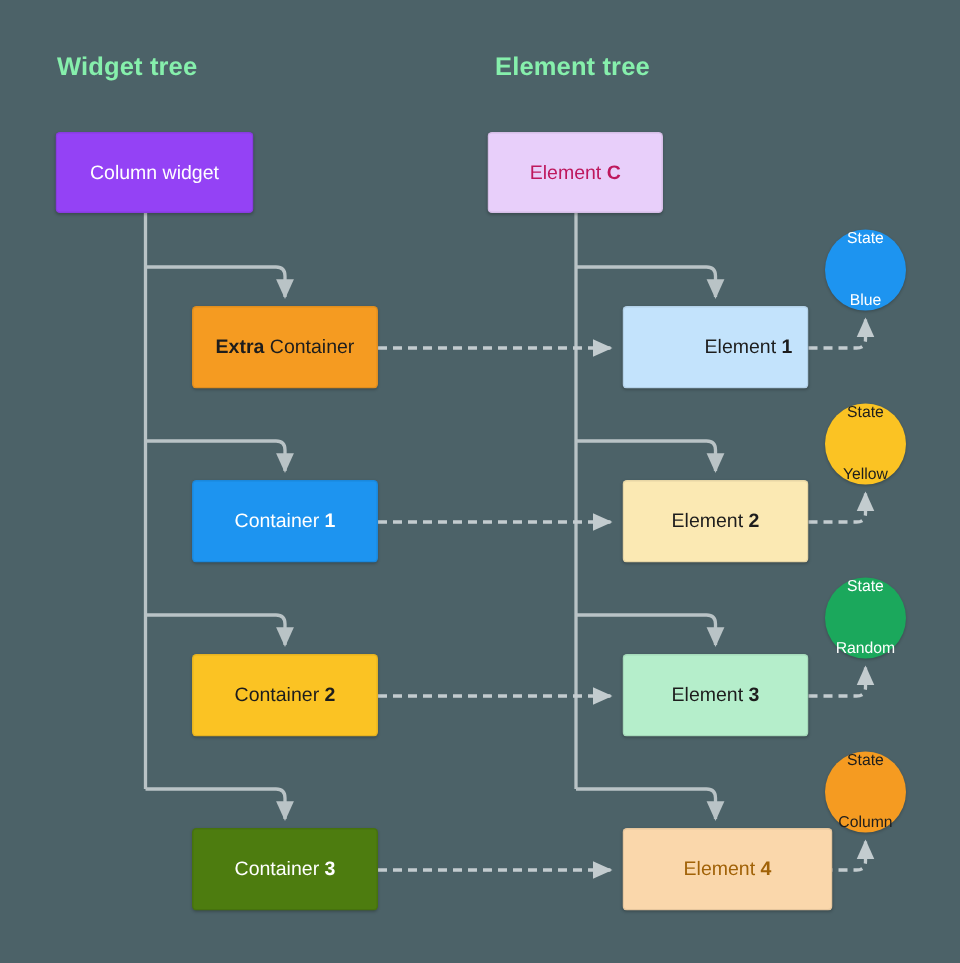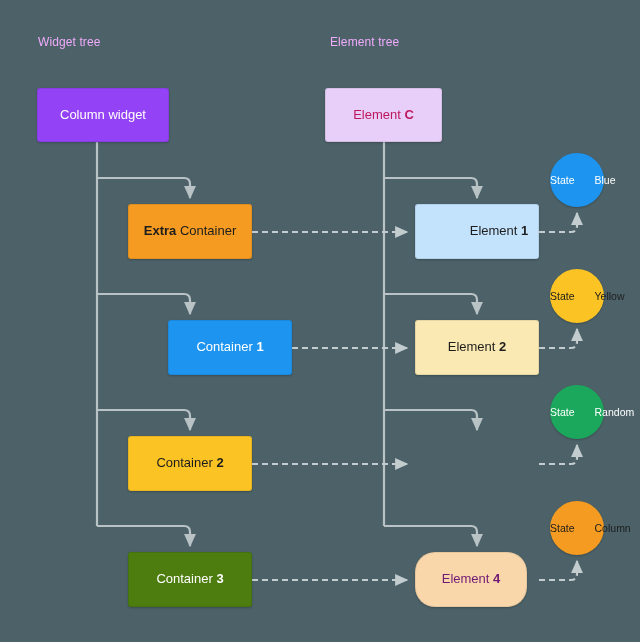--- a/index.html
+++ b/index.html
@@ -23,23 +23,23 @@
   svg.wires {
     position: absolute;
     left: 0;
     top: 0;
     width: 640px;
     height: 642px;
     pointer-events: none;
   }
   .col-title {
     position: absolute;
-    font-size: 12px;
-    font-weight: normal;
-    color: #f0abfc;
+    font-size: 17px;
+    font-weight: bold;
+    color: #86efac;
     letter-spacing: 0.1px;
     white-space: nowrap;
   }
   #title-widget-tree { left: 38px; top: 35px; }
   #title-element-tree { left: 330px; top: 35px; }
 
   .node {
     position: absolute;
     border-radius: 3px;
     display: flex;
@@ -53,28 +53,27 @@
     line-height: 1.25;
   }
   .node .lbl { pointer-events: none; }
   .node .lbl b { font-weight: bold; }
 
   .circle {
     position: absolute;
     border-radius: 50%;
     display: flex;
     align-items: center;
-    justify-content: flex-start;
-    flex-direction: row;
+    justify-content: space-between;
+    flex-direction: column;
     font-size: 10.5px;
     box-sizing: border-box;
     box-shadow: 0 1px 2px rgba(0,0,0,0.22);
     text-align: center;
     line-height: 1.22;
-    gap: 20px;
   }
   .circle .l1, .circle .l2 { display: block; }
 </style>
 </head>
 <body style="background: rgb(76, 98, 104);">
 
 <div id="diagram-canvas">
 
   <svg class="wires" viewBox="0 0 640 642">
     <defs>
@@ -116,40 +115,43 @@
 
   <div class="col-title" id="title-widget-tree">Widget tree</div>
   <div class="col-title" id="title-element-tree">Element tree</div>
 
   <div class="node" style="left: 37px; top: 88px; width: 132px; height: 54px; background: rgb(148, 66, 245); color: rgb(255, 255, 255);">
     <span class="lbl">Column widget<b></b></span>
   </div>
   <div class="node" style="left: 128px; top: 204px; width: 124px; height: 55px; background: rgb(245, 155, 33); color: rgb(29, 29, 29);">
     <span class="lbl"><b>Extra</b> Container</span>
   </div>
-  <div class="node" style="left: 128px; top: 320px; width: 124px; height: 55px; background: rgb(29, 148, 240); color: rgb(255, 255, 255); margin-left: 40px;">
+  <div class="node" style="left: 128px; top: 320px; width: 124px; height: 55px; background: rgb(29, 148, 240); color: rgb(255, 255, 255);">
     <span class="lbl">Container <b>1</b></span>
   </div>
   <div class="node" style="left: 128px; top: 436px; width: 124px; height: 55px; background: rgb(251, 195, 35); color: rgb(29, 29, 29); text-align: center;">
     <span class="lbl">Container <b>2</b></span>
   </div>
   <div class="node" style="left: 128px; top: 552px; width: 124px; height: 55px; background: #4d7c0f; color: rgb(255, 255, 255);">
     <span class="lbl">Container <b>3</b></span>
   </div>
 
   <div class="node" style="left: 325px; top: 88px; width: 117px; height: 54px; background: rgb(232, 207, 250); color: #be185d;">
     <span class="lbl">Element <b>C</b></span>
   </div>
   <div class="node" style="left: 415px; top: 204px; width: 124px; height: 55px; background: rgb(195, 227, 252); color: rgb(29, 29, 29); padding-left: 44px;">
     <span class="lbl">Element <b>1</b></span>
   </div>
   <div class="node" style="left: 415px; top: 320px; width: 124px; height: 55px; background: rgb(251, 233, 179); color: rgb(29, 29, 29);">
     <span class="lbl">Element <b>2</b></span>
   </div>
-  <div class="node" style="left: 415px; top: 552px; width: 112px; height: 55px; background: rgb(250, 215, 171); color: #701a75; border-radius: 20px;">
+  <div class="node" style="left: 415px; top: 436px; width: 124px; height: 55px; background: rgb(181, 238, 203); color: rgb(29, 29, 29);">
+    <span class="lbl">Element <b>3</b></span>
+  </div>
+  <div class="node" style="left: 415px; top: 552px; width: 140px; height: 55px; background: rgb(250, 215, 171); color: #a16207;">
     <span class="lbl">Element <b>4</b></span>
   </div>
 
   <div class="circle" style="left: 550px; top: 153px; width: 54px; height: 54px; background: rgb(29, 148, 240); color: rgb(255, 255, 255);">
     <span class="l1">State</span>
     <span class="l2">Blue</span>
   </div>
   <div class="circle" style="left: 550px; top: 269px; width: 54px; height: 54px; background: rgb(251, 195, 35); color: rgb(29, 29, 29);">
     <span class="l1">State</span>
     <span class="l2">Yellow</span>

